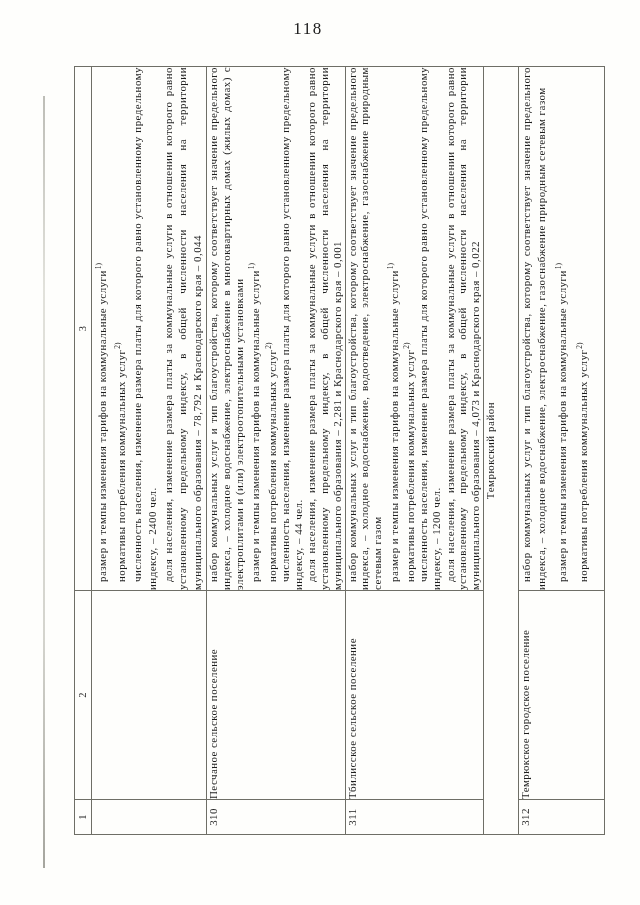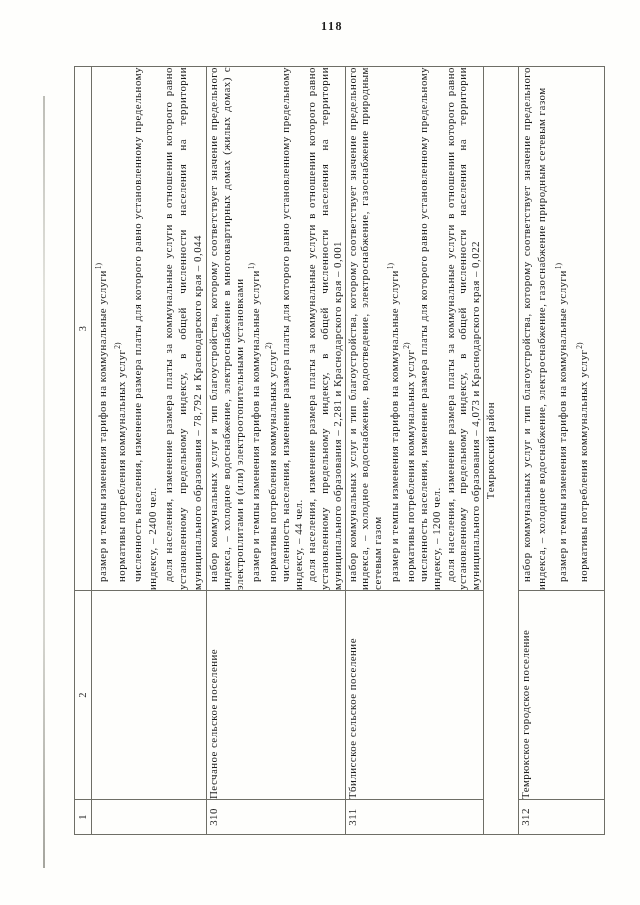--- a/index.html
+++ b/index.html
@@ -6,22 +6,22 @@
   body {
     width: 640px; height: 905px;
     background: #ffffff;
     font-family: "Liberation Serif", serif;
   }
   .page {
     position: relative; width: 640px; height: 905px;
     background: #fefefc; overflow: hidden;
   }
   .page-number {
-    position: absolute; top: 19px; left: 292px; width: 80px;
-    text-align: center; font-size: 12px; letter-spacing: 1.5px; color: #1c1c1c; font-weight: bold;
+    position: absolute; top: 19px; left: 268px; width: 80px;
+    text-align: center; font-size: 17px; letter-spacing: 1.5px; color: #1c1c1c;
   }
   .scan-line {
     position: absolute; left: 43px; top: 96px; width: 2px; height: 772px;
     background: linear-gradient(#a8a8a0, #d8d8d0 25%, #c6c6be 70%, #88887f);
     opacity: 0.75;
   }
   
   .rot {
     position: absolute; left: 74px; top: 835px; width: 768px; height: 509px;
     transform: rotate(-90deg); transform-origin: 0 0;

